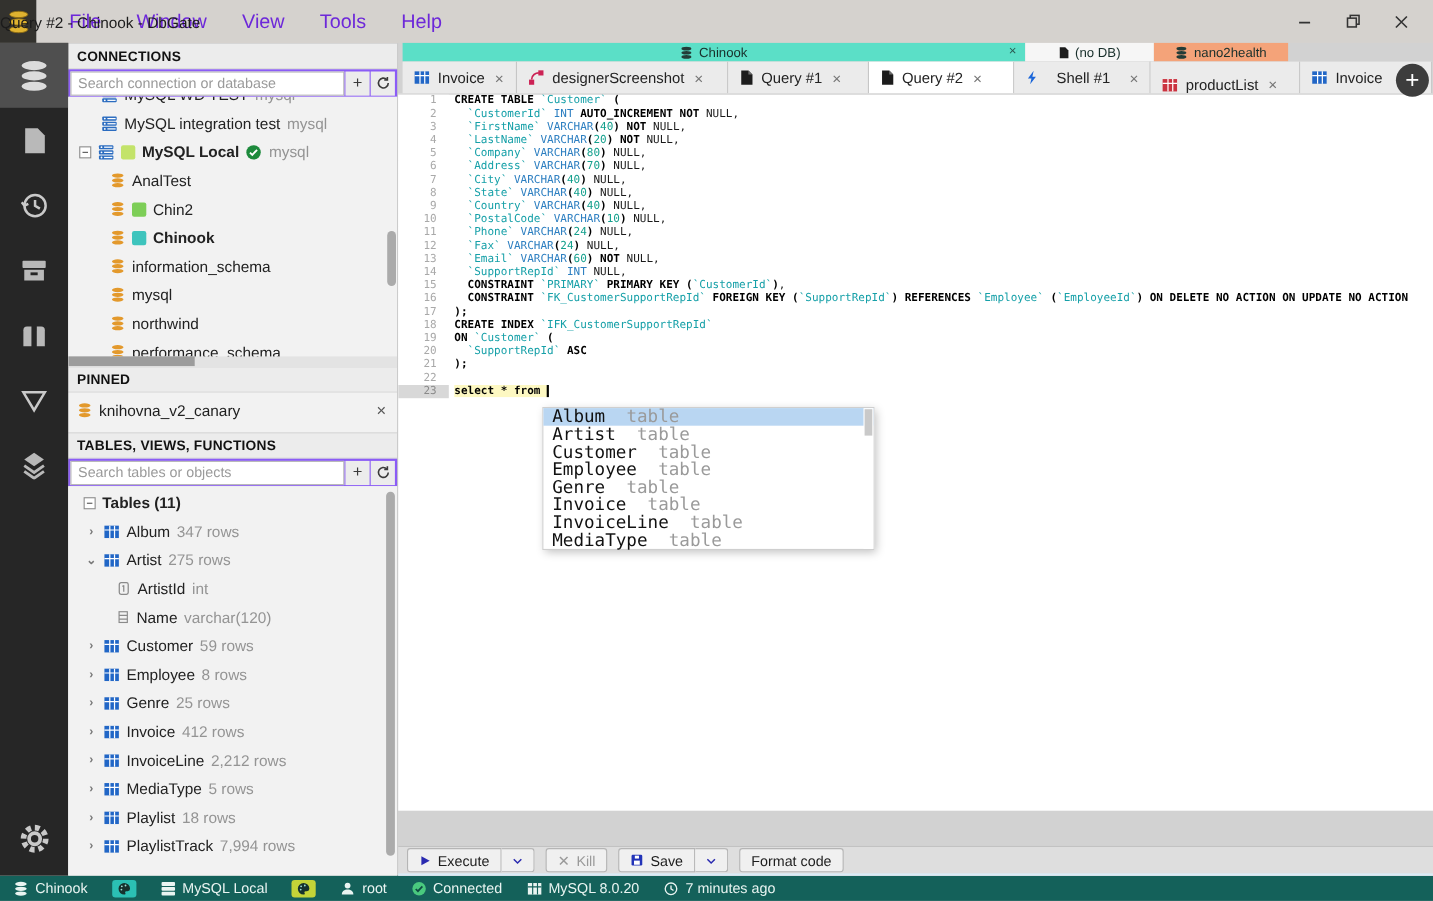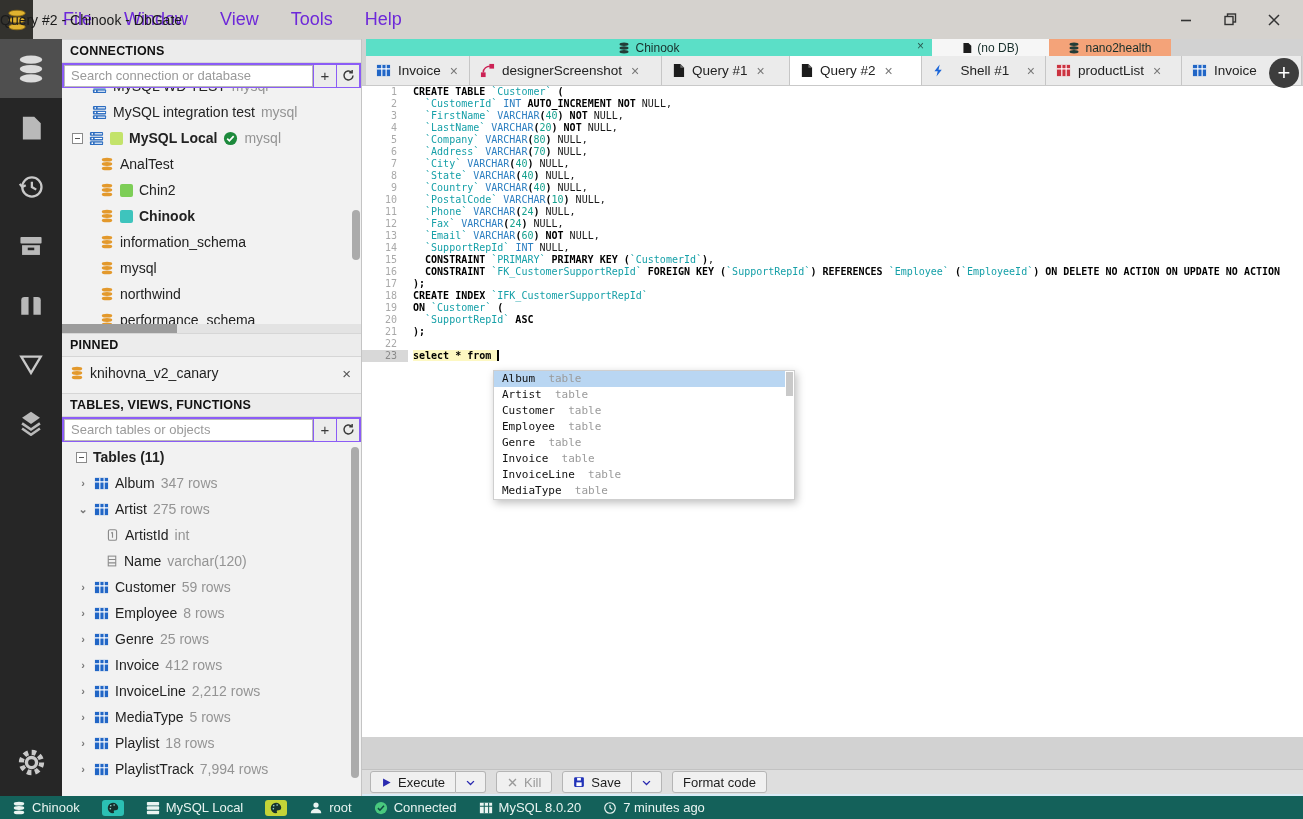--- a/index.html
+++ b/index.html
@@ -74,21 +74,21 @@
   .code-text { padding-left:5px; }
   .seg-k { color:#000; font-weight:bold; }
   .seg-t { color:#2d7fc1; }
   .seg-i { color:#16a0a8; }
   .seg-n { color:#14a08d; }
   .seg-p { color:#1a1a1a; }
   .curline-bg { background:#fdf8c2; }
   .caret { display:inline-block; width:2px; height:11px; background:#000; vertical-align:text-bottom; }
 
   
-  .popup { position:absolute; left:131px; top:284px; width:302px; background:#fff; border:1px solid #cfcfcf; box-shadow:2px 3px 8px rgba(0,0,0,.25); font-size:11px; z-index:6; }
+  .popup { position:absolute; left:131px; top:284px; width:302px; background:#fff; border:1px solid #cfcfcf; box-shadow:2px 3px 8px rgba(0,0,0,.25); font-size:16px; z-index:6; }
   .popup-item { height:16px; line-height:16px; padding-left:8px; white-space:pre; color:#111; position:relative; }
   .popup-item.selected { background:#b9d6f2; }
   .popup-item .kind { color:#9a9a9a; }
   .popup-scroll { position:absolute; right:0; top:0; width:9px; height:100%; background:#fff; }
   .popup-scroll-thumb { position:absolute; right:1px; top:1px; width:7px; height:24px; background:#c9c9c9; }
 
   
   .ed-toolbar { height:27px; background:#dedede; border-top:1px solid #c2c2c2; border-bottom:2px solid #d9ecf7; display:flex; align-items:center; gap:10px; padding-left:8px; flex:0 0 auto;margin-top:32px; }
   .tb-group { display:flex; }
   .tb-btn { height:22px; background:#f0f0f0; border:1px solid #b5b5b5; border-radius:3px; display:flex; align-items:center; gap:6px; padding:0 10px; font-size:13px; color:#1d1d1d; }
@@ -698,21 +698,21 @@
           </div>
           <div class="tab" style="width: 124px; justify-content: space-between;">
             <span class="ic">
               <svg width="13" height="15" viewBox="0 0 16 16">
                 <path d="M9.5 0.5L3 9h4l-1.5 6.5L12 7H8z" fill="#1b66d9"></path>
               </svg>
             </span>
             <span>Shell #1</span>
             <span class="tclose">×</span>
           </div>
-          <div class="tab" style="width: 136px;">
+          <div class="tab" style="width: 136px; align-items: flex-end;">
             <span class="ic">
               <svg width="15" height="15" viewBox="0 0 16 16">
                 <rect x="1" y="2" width="14" height="12" fill="#cb3340"></rect>
                 <g stroke="#fff" stroke-width="1.2">
                   <path d="M1 6.2h14M6.2 2v12M10.8 2v12"></path>
                 </g>
               </svg>
             </span>
             <span>productList</span>
             <span class="tclose">×</span>

